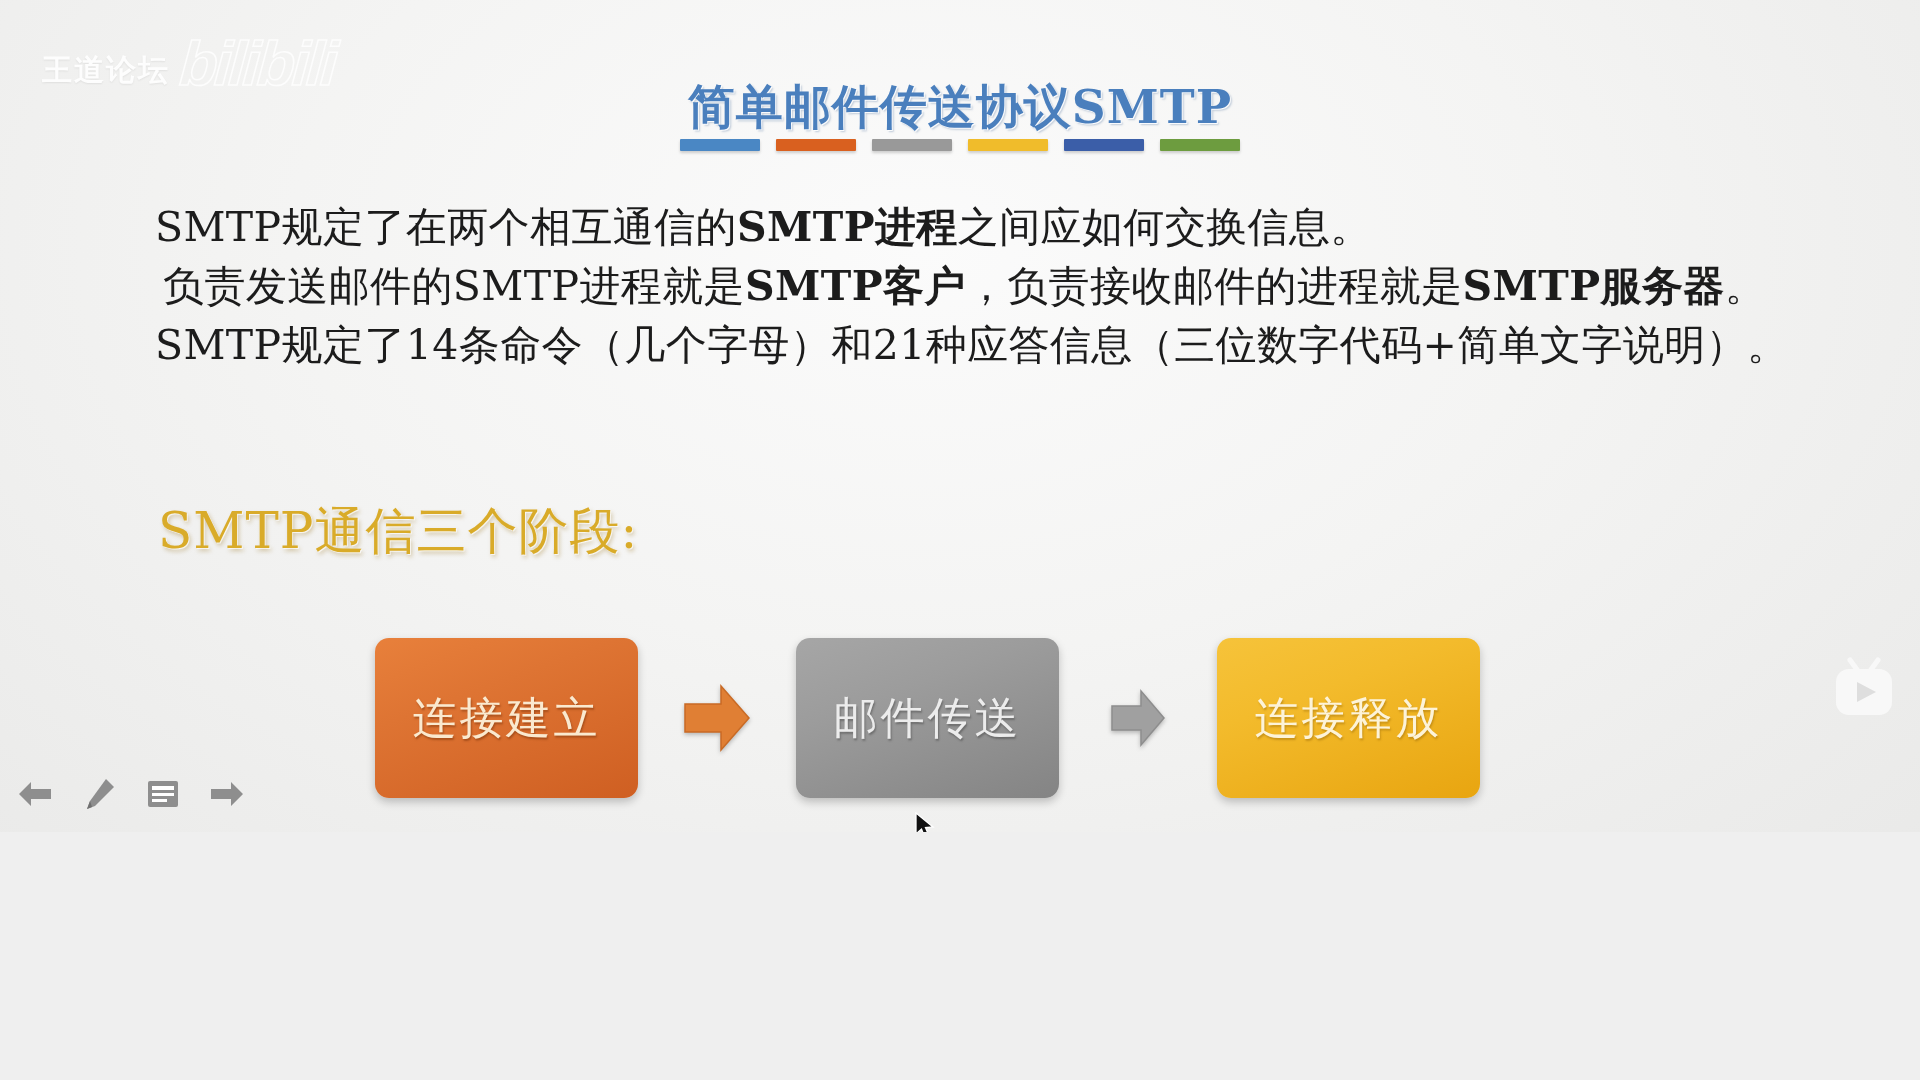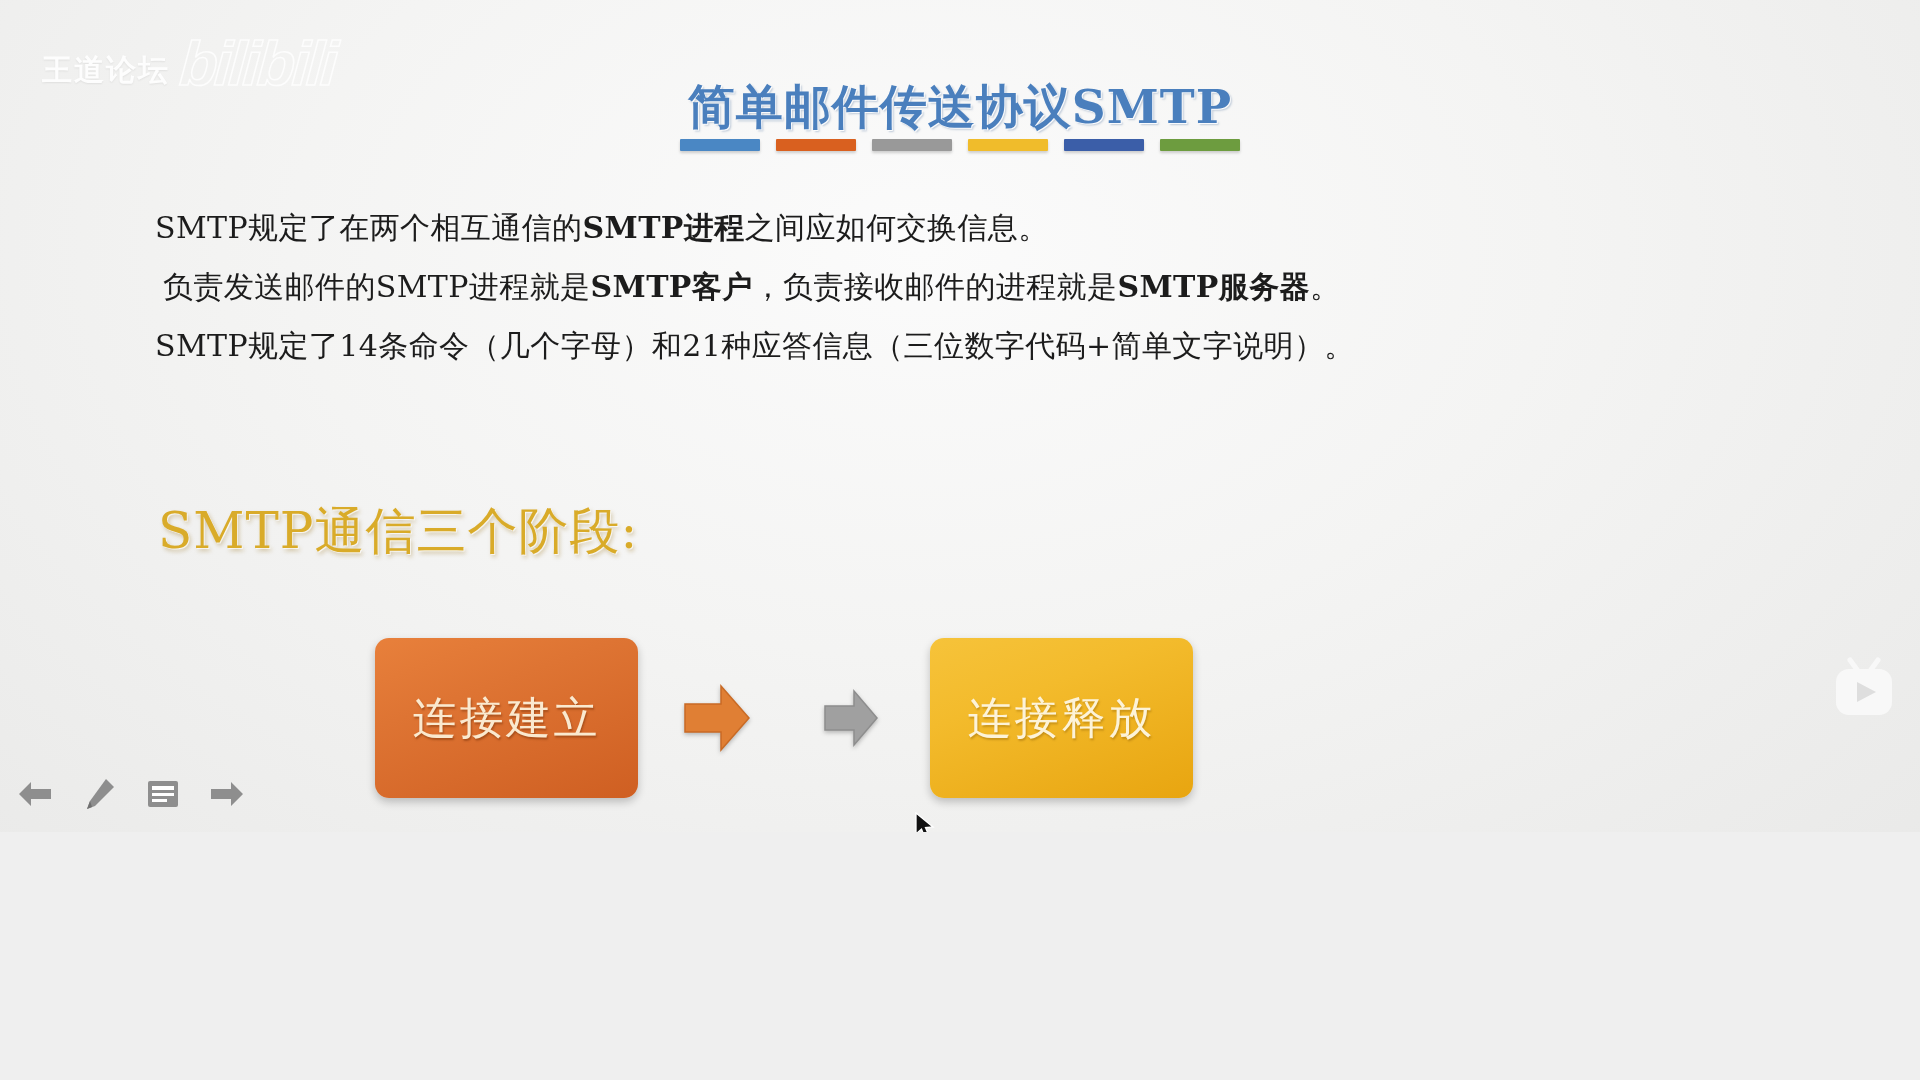--- a/index.html
+++ b/index.html
@@ -82,21 +82,21 @@
     box-shadow: 0 2px 3px rgba(0,0,0,0.18);
   }
 
   
   #body-text {
     position: absolute;
     left: 155px;
     top: 198px;
     width: 1560px;
     font-family: "DejaVu Serif", "Liberation Serif", serif;
-    font-size: 30px;
+    font-size: 41px;
     color: #1c1c1c;
     line-height: 59px;
     letter-spacing: .4px;
   }
   #body-text .line { white-space: nowrap; }
   #body-text b { font-weight: 700; }
   #body-text .ln2 { padding-left: 8px; }
 
   
   #blue-line {
@@ -250,20 +250,21 @@
 
   <div id="flow">
     <div class="flow-box orange">连接建立</div>
 
     <div class="arrow-wrap big">
       <svg width="68" height="72" viewBox="0 0 68 72">
         <polygon points="2,22 38,22 38,4 66,36 38,68 38,50 2,50" fill="#e07f34" stroke="#c96a24" stroke-width="1.5"></polygon>
       </svg>
     </div>
 
+    <div class="flow-box gray">邮件传送</div>
 
     <div class="arrow-wrap small">
       <svg width="56" height="60" viewBox="0 0 56 60">
         <polygon points="2,18 31,18 31,3 54,30 31,57 31,42 2,42" fill="#a0a0a0" stroke="#8d8d8d" stroke-width="1.5"></polygon>
       </svg>
     </div>
 
     <div class="flow-box yellow">连接释放</div>
   </div>
 

